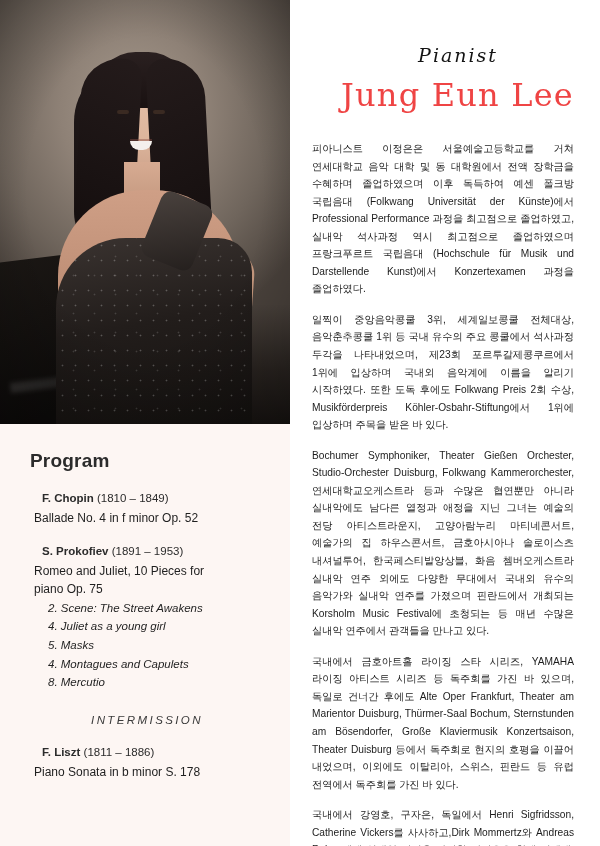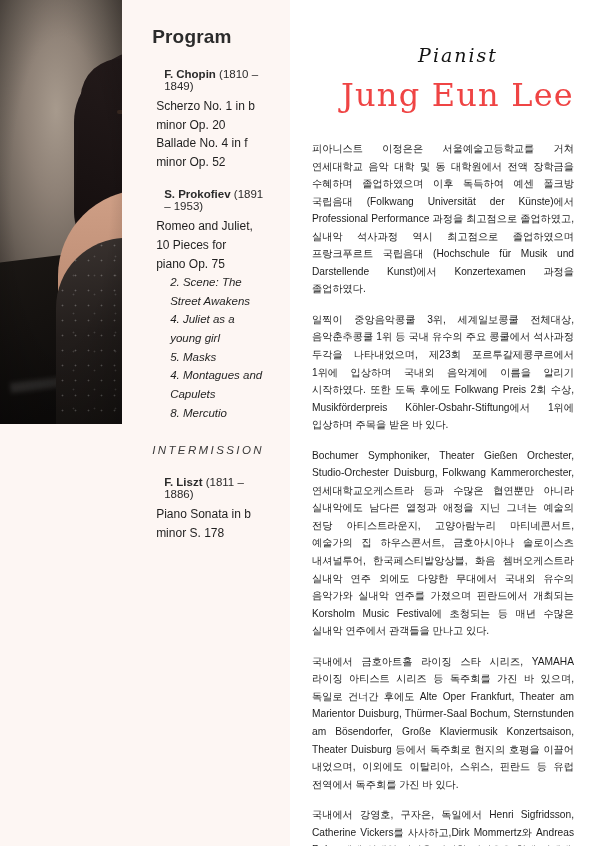--- a/index.html
+++ b/index.html
@@ -16,20 +16,21 @@
     display: flex;
   }
 
   
   .left-col {
     width: 290px;
     height: 846px;
     position: relative;
     background: #fdf6f3;
     display: flex;
+    flex-direction: column;
   }
 
   .photo {
     width: 290px;
     height: 424px;
     position: relative;
     overflow: hidden;
     background: #6b6158;
   }
   
@@ -242,21 +243,20 @@
     </div>
 
     <div class="program">
       <h2>Program</h2>
 
       <div class="prog-block">
         <div class="composer">
           <b>F. Chopin</b>
           <span class="years">(1810 – 1849)</span>
         </div>
-        <div class="work">Scherzo No. 1 in b minor Op. 20</div>
         <div class="work">Ballade No. 4 in f minor Op. 52</div>
       </div>
 
       <div class="prog-block">
         <div class="composer">
           <b>S. Prokofiev</b>
           <span class="years">(1891 – 1953)</span>
         </div>
         <div class="work">Romeo and Juliet, 10 Pieces for</div>
         <div class="work">piano Op. 75</div>

